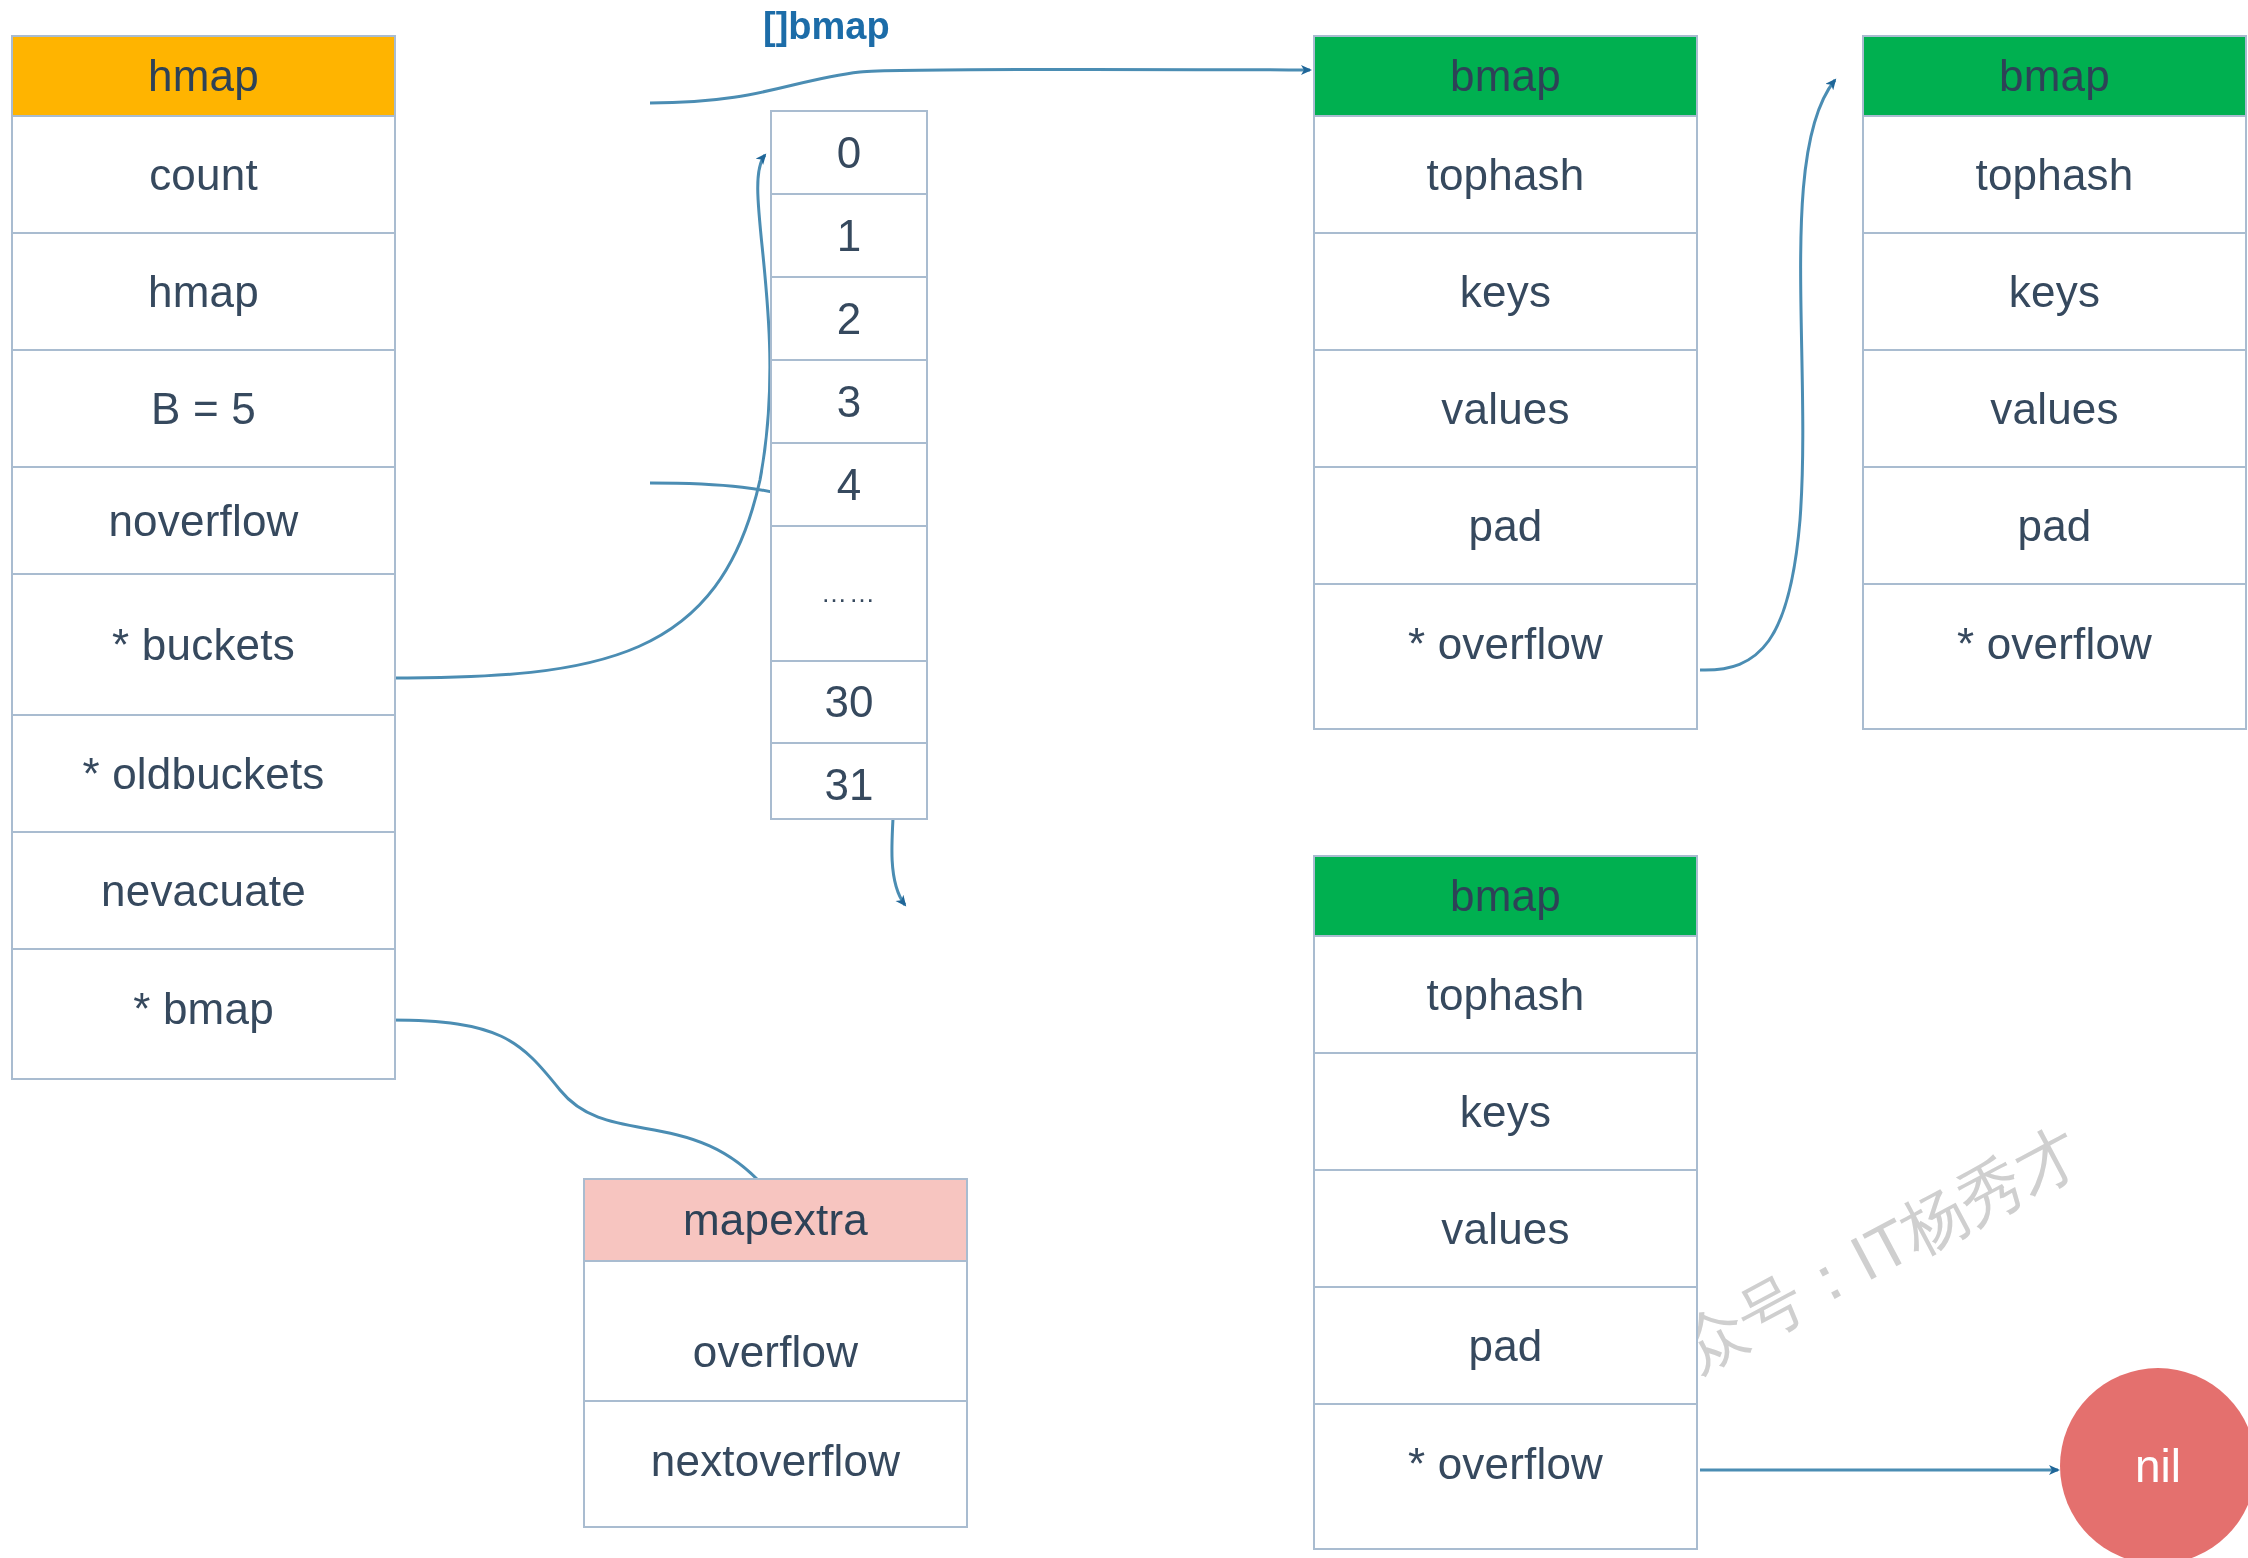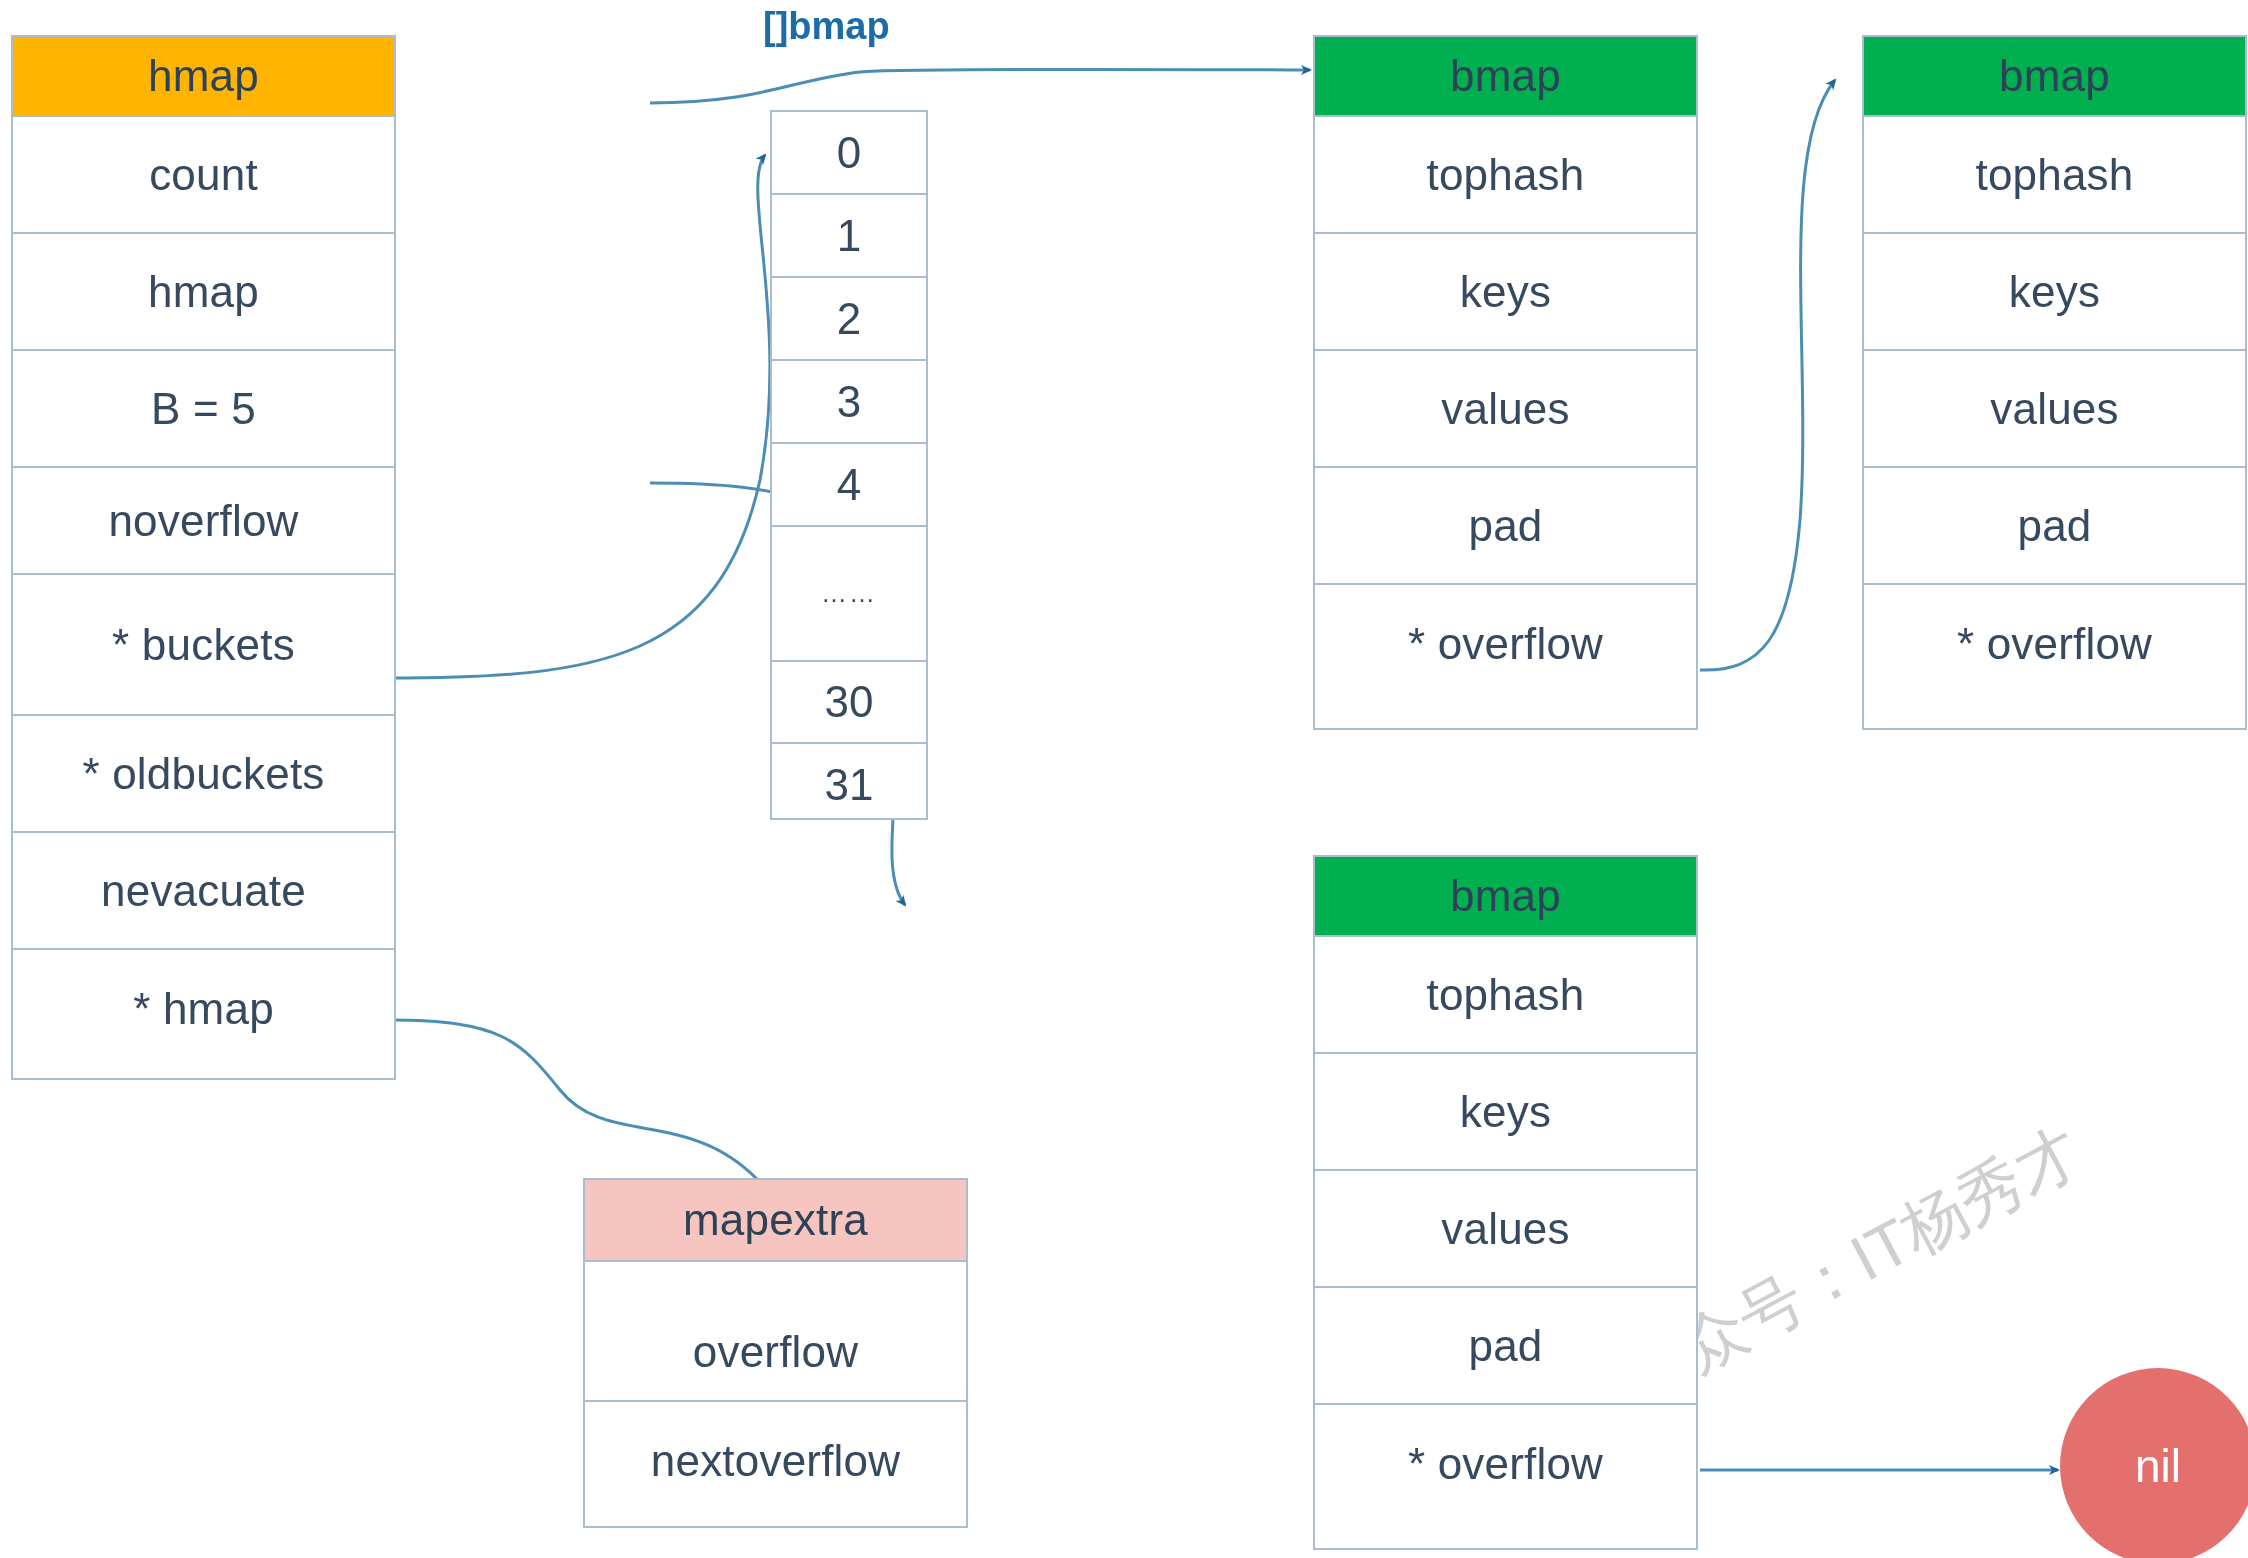--- a/index.html
+++ b/index.html
@@ -144,21 +144,21 @@
 
   <div class="struct" style="left:11px; top:35px; width:385px; height:1045px;">
     <div class="row header hdr-hmap" style="height:80px;">hmap</div>
     <div class="row" style="height:117px;">count</div>
     <div class="row" style="height:117px;">hmap</div>
     <div class="row" style="height:117px;">B = 5</div>
     <div class="row" style="height:107px;">noverflow</div>
     <div class="row" style="height:141px;">* buckets</div>
     <div class="row" style="height:117px;">* oldbuckets</div>
     <div class="row" style="height:117px;">nevacuate</div>
-    <div class="row" style="height:117px;">* hmap</div>
+    <div class="row" style="height:117px;">* bmap</div>
   </div>
 
   <div class="caption" style="left:763px; top:5px;">[]bmap</div>
 
   <div class="idxcol" style="left:770px; top:110px; width:158px; height:710px;">
     <div class="cell" style="height:83px;">0</div>
     <div class="cell" style="height:83px;">1</div>
     <div class="cell" style="height:83px;">2</div>
     <div class="cell" style="height:83px;">3</div>
     <div class="cell" style="height:83px;">4</div>

